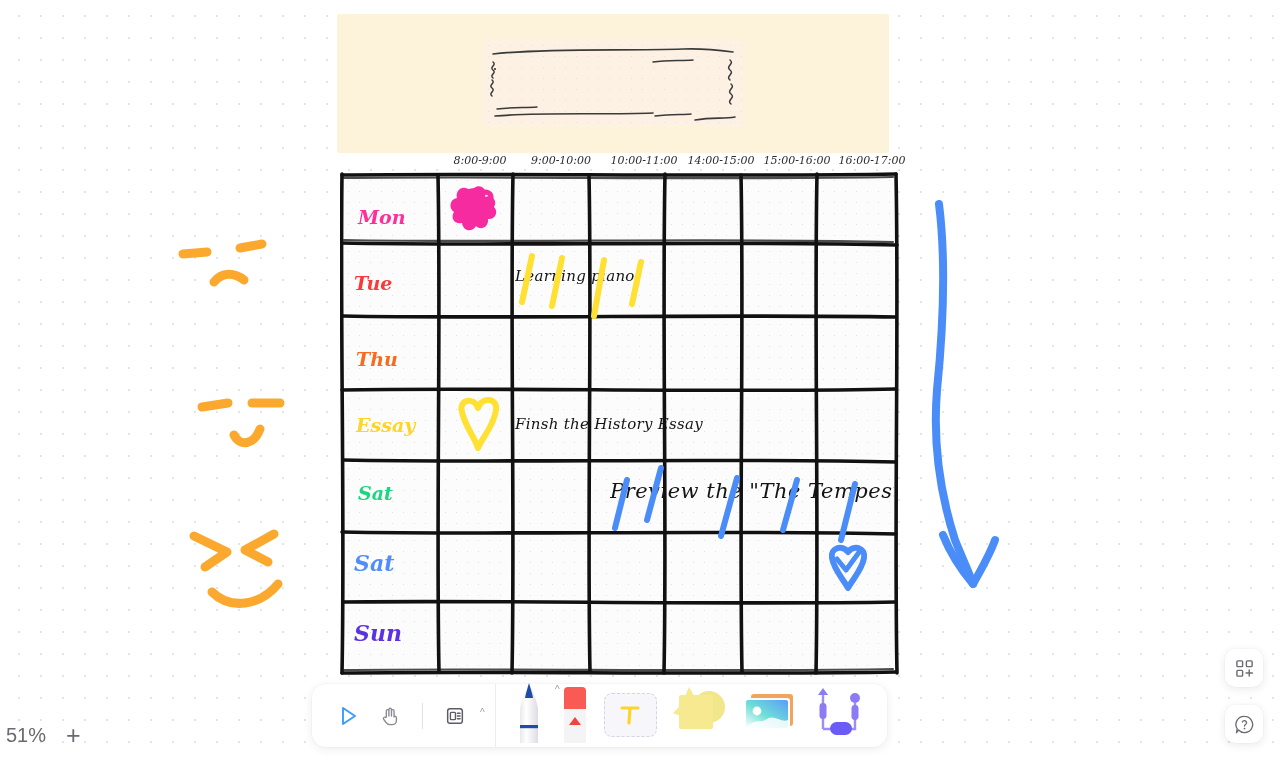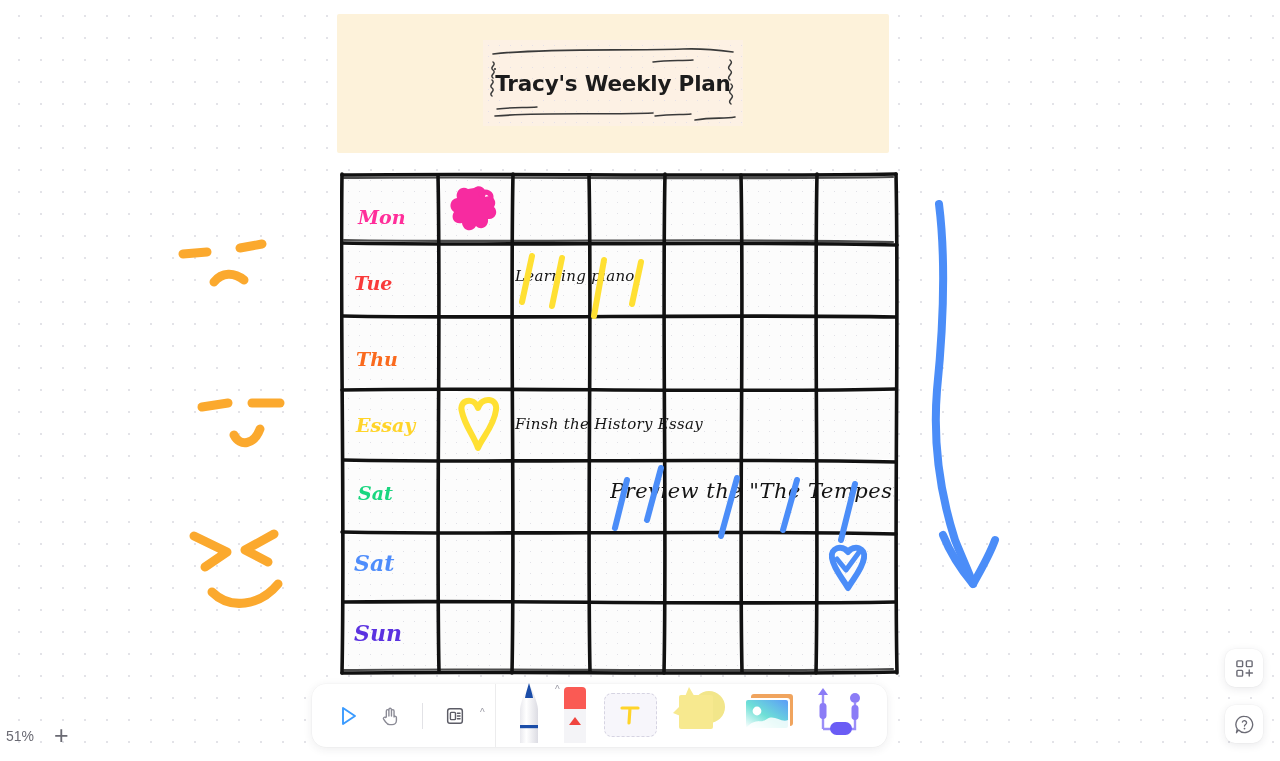--- a/index.html
+++ b/index.html
@@ -166,21 +166,21 @@
     cursor: pointer;
   }
 
   
   #zoomctl {
     position: absolute;
     left: 6px; top: 723px;
     display: flex; align-items: center; gap: 20px;
   }
   #zoom-level {
-    font-size: 14px; color: #6a6a73;
+    font-size: 20px; color: #6a6a73;
     font-family: "Liberation Sans", sans-serif;
   }
   #zoom-plus {
     font-size: 25px; color: #6a6a73; line-height: 1;
     cursor: pointer; font-weight: 300;
   }
 </style>
 </head>
 <body>
 
@@ -197,24 +197,31 @@
           <path d="M12 76 C60 72, 120 75, 170 73" stroke="#3a3a3a" stroke-width="1.7" fill="none" stroke-linecap="round"></path>
           <path d="M14 69 C30 67, 42 68, 54 67" stroke="#3a3a3a" stroke-width="1.4" fill="none" stroke-linecap="round"></path>
           <path d="M172 76 C190 74, 200 75, 208 74" stroke="#3a3a3a" stroke-width="1.4" fill="none" stroke-linecap="round"></path>
           <path d="M212 80 C230 77, 240 79, 252 77" stroke="#3a3a3a" stroke-width="1.6" fill="none" stroke-linecap="round"></path>
           <path d="M10 22 c4 3 -4 5 0 8 c4 3 -4 5 0 8" stroke="#3a3a3a" stroke-width="1.5" fill="none" stroke-linecap="round"></path>
           <path d="M9 40 c4 3 -4 5 0 8 c4 3 -4 5 0 8" stroke="#3a3a3a" stroke-width="1.5" fill="none" stroke-linecap="round"></path>
           <path d="M247 20 c5 4 -5 6 0 10 c5 4 -5 6 0 10" stroke="#3a3a3a" stroke-width="1.5" fill="none" stroke-linecap="round"></path>
           <path d="M248 44 c5 4 -5 6 0 10 c5 4 -5 6 0 10" stroke="#3a3a3a" stroke-width="1.5" fill="none" stroke-linecap="round"></path>
           <circle cx="12" cy="29" r="1.1" fill="#3a3a3a"></circle>
         </svg>
-        <div id="title-text">Tracy's Weekly Plan</div>
       </div>
     </div>
 
+    <div id="time-header">
+      <div class="time-label" style="left:103px; width:80px;">8:00-9:00</div>
+      <div class="time-label" style="left:184px; width:80px;">9:00-10:00</div>
+      <div class="time-label" style="left:264px; width:86px;">10:00-11:00</div>
+      <div class="time-label" style="left:341px; width:86px;">14:00-15:00</div>
+      <div class="time-label" style="left:417px; width:86px;">15:00-16:00</div>
+      <div class="time-label" style="left:492px; width:86px;">16:00-17:00</div>
+    </div>
 
     <div id="grid">
 
       
       <div class="cell" style="left:3px;  top:3px;   width:94px;  height:66px;">
           <div class="celldots"></div>
         </div>
       <div class="cell" style="left:100px;top:3px;   width:72px;  height:66px;">
           <div class="celldots"></div>
         </div>

